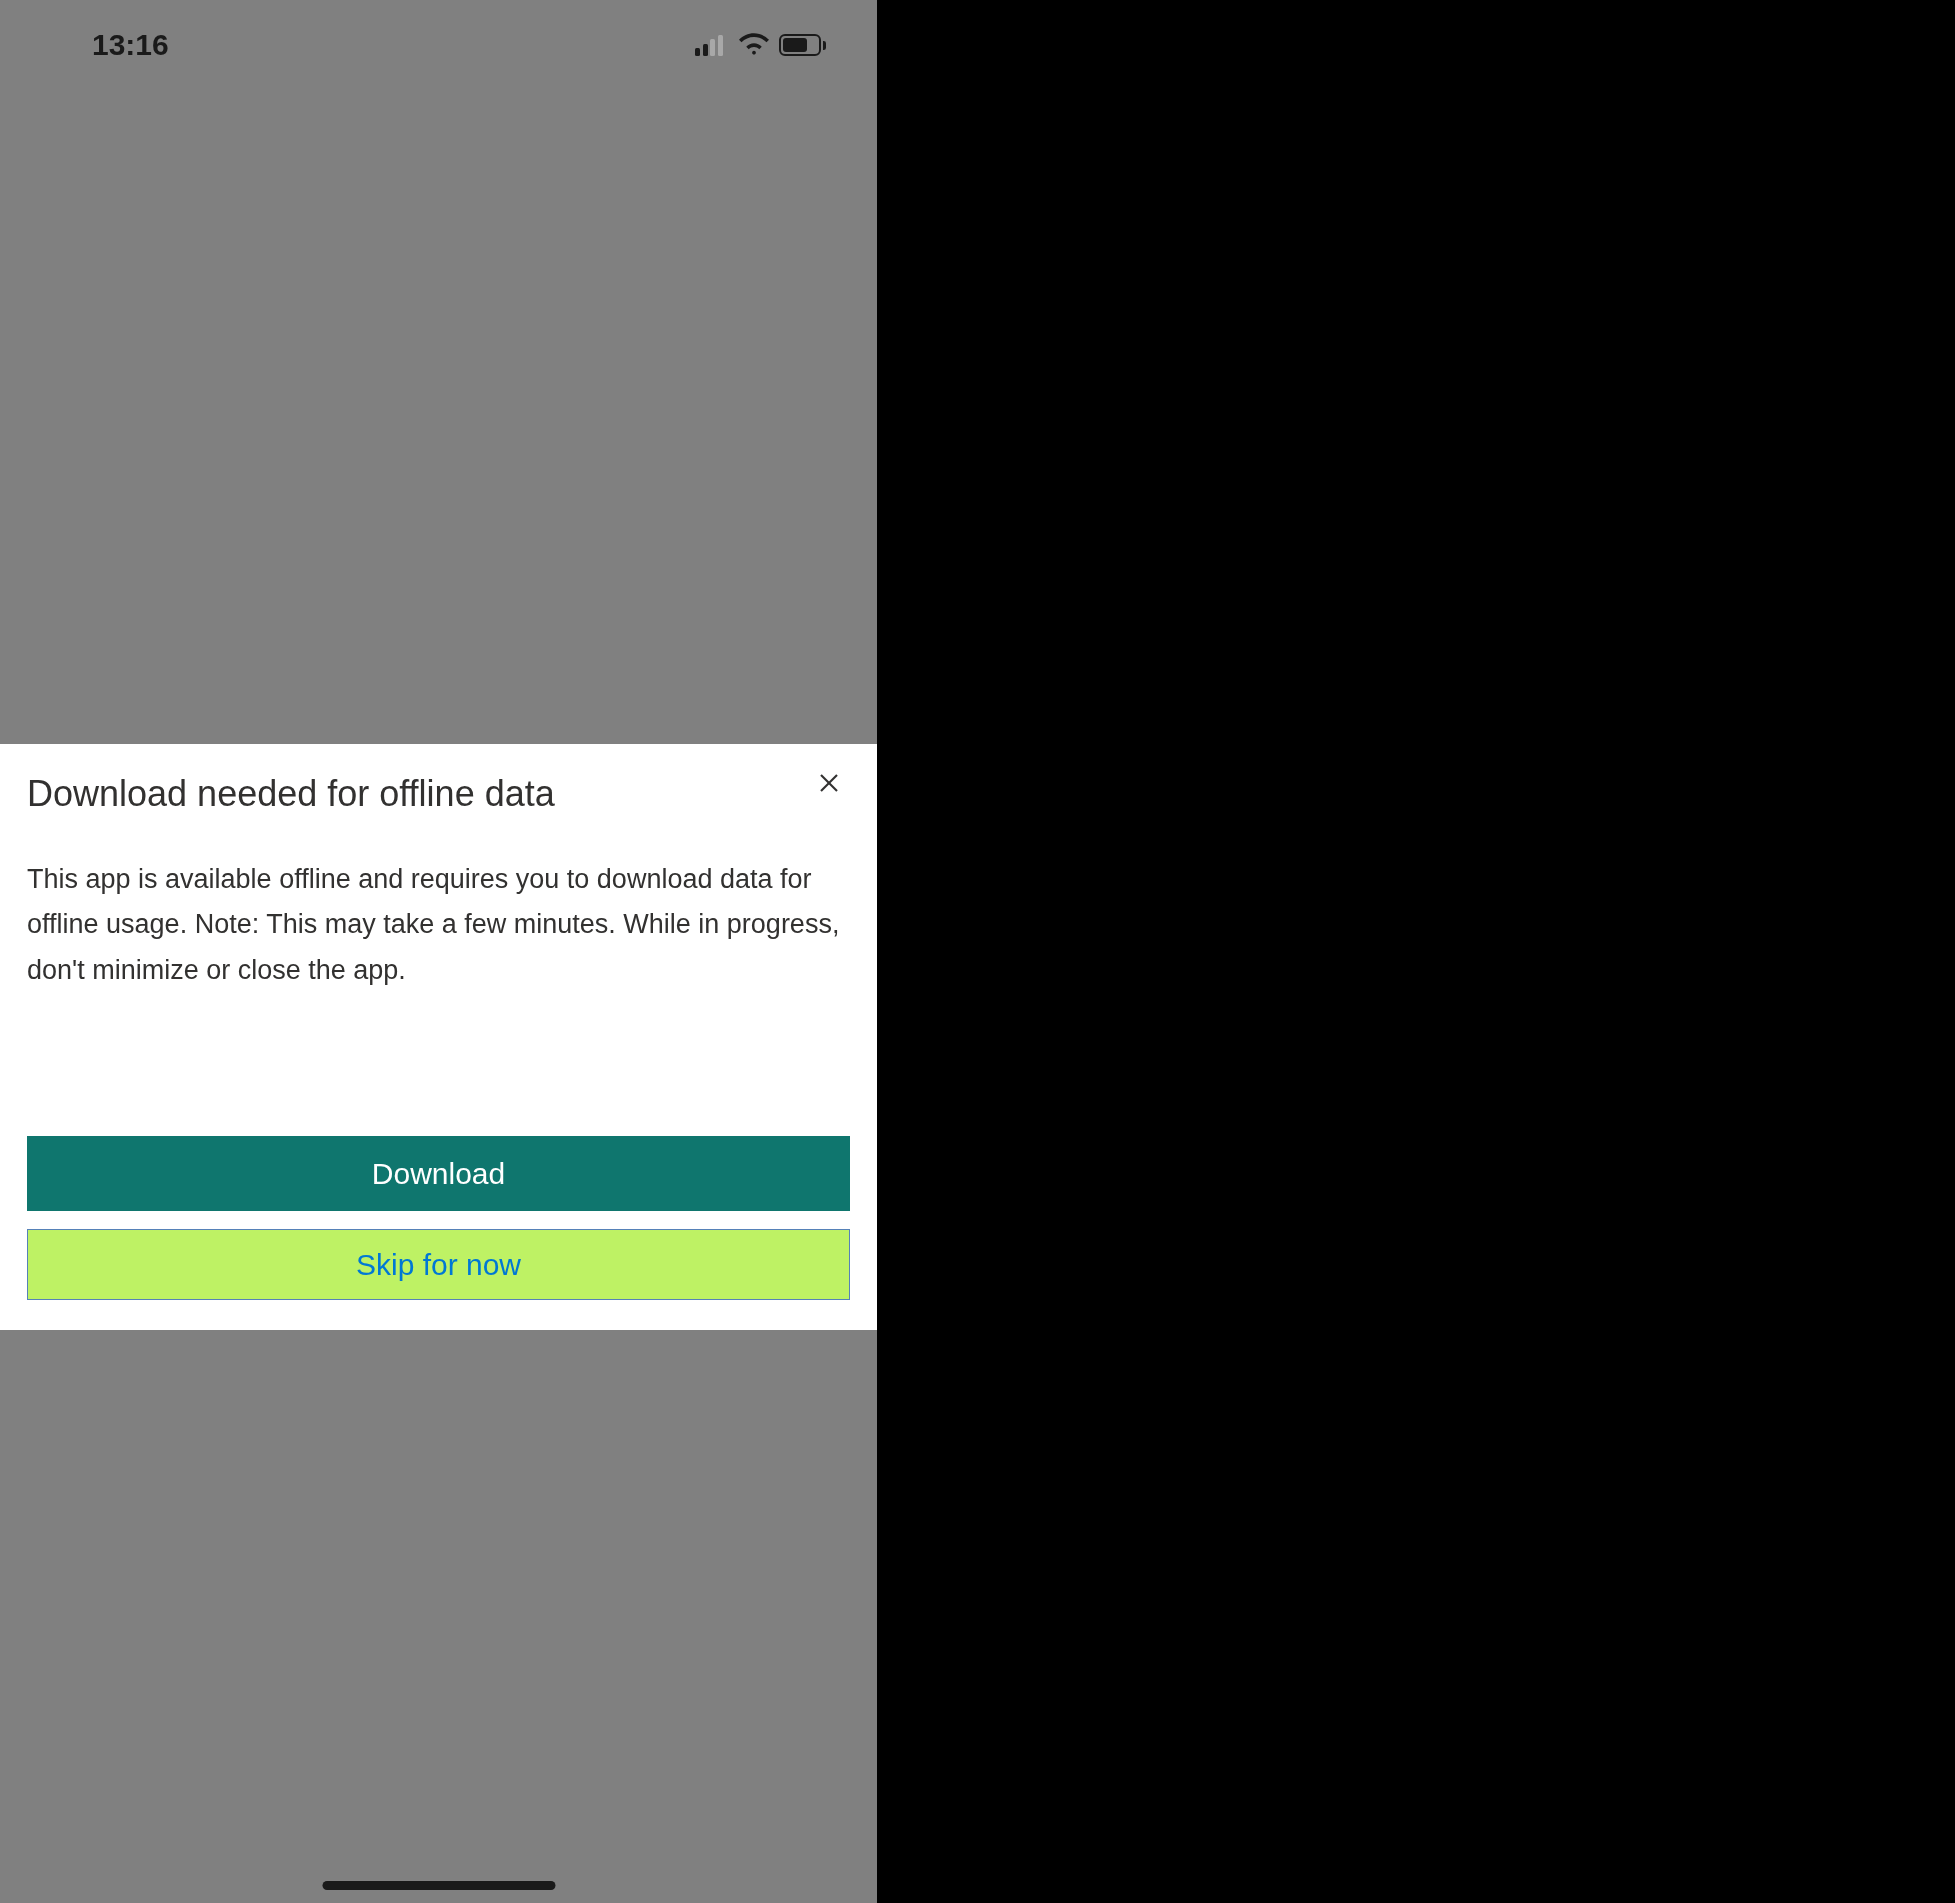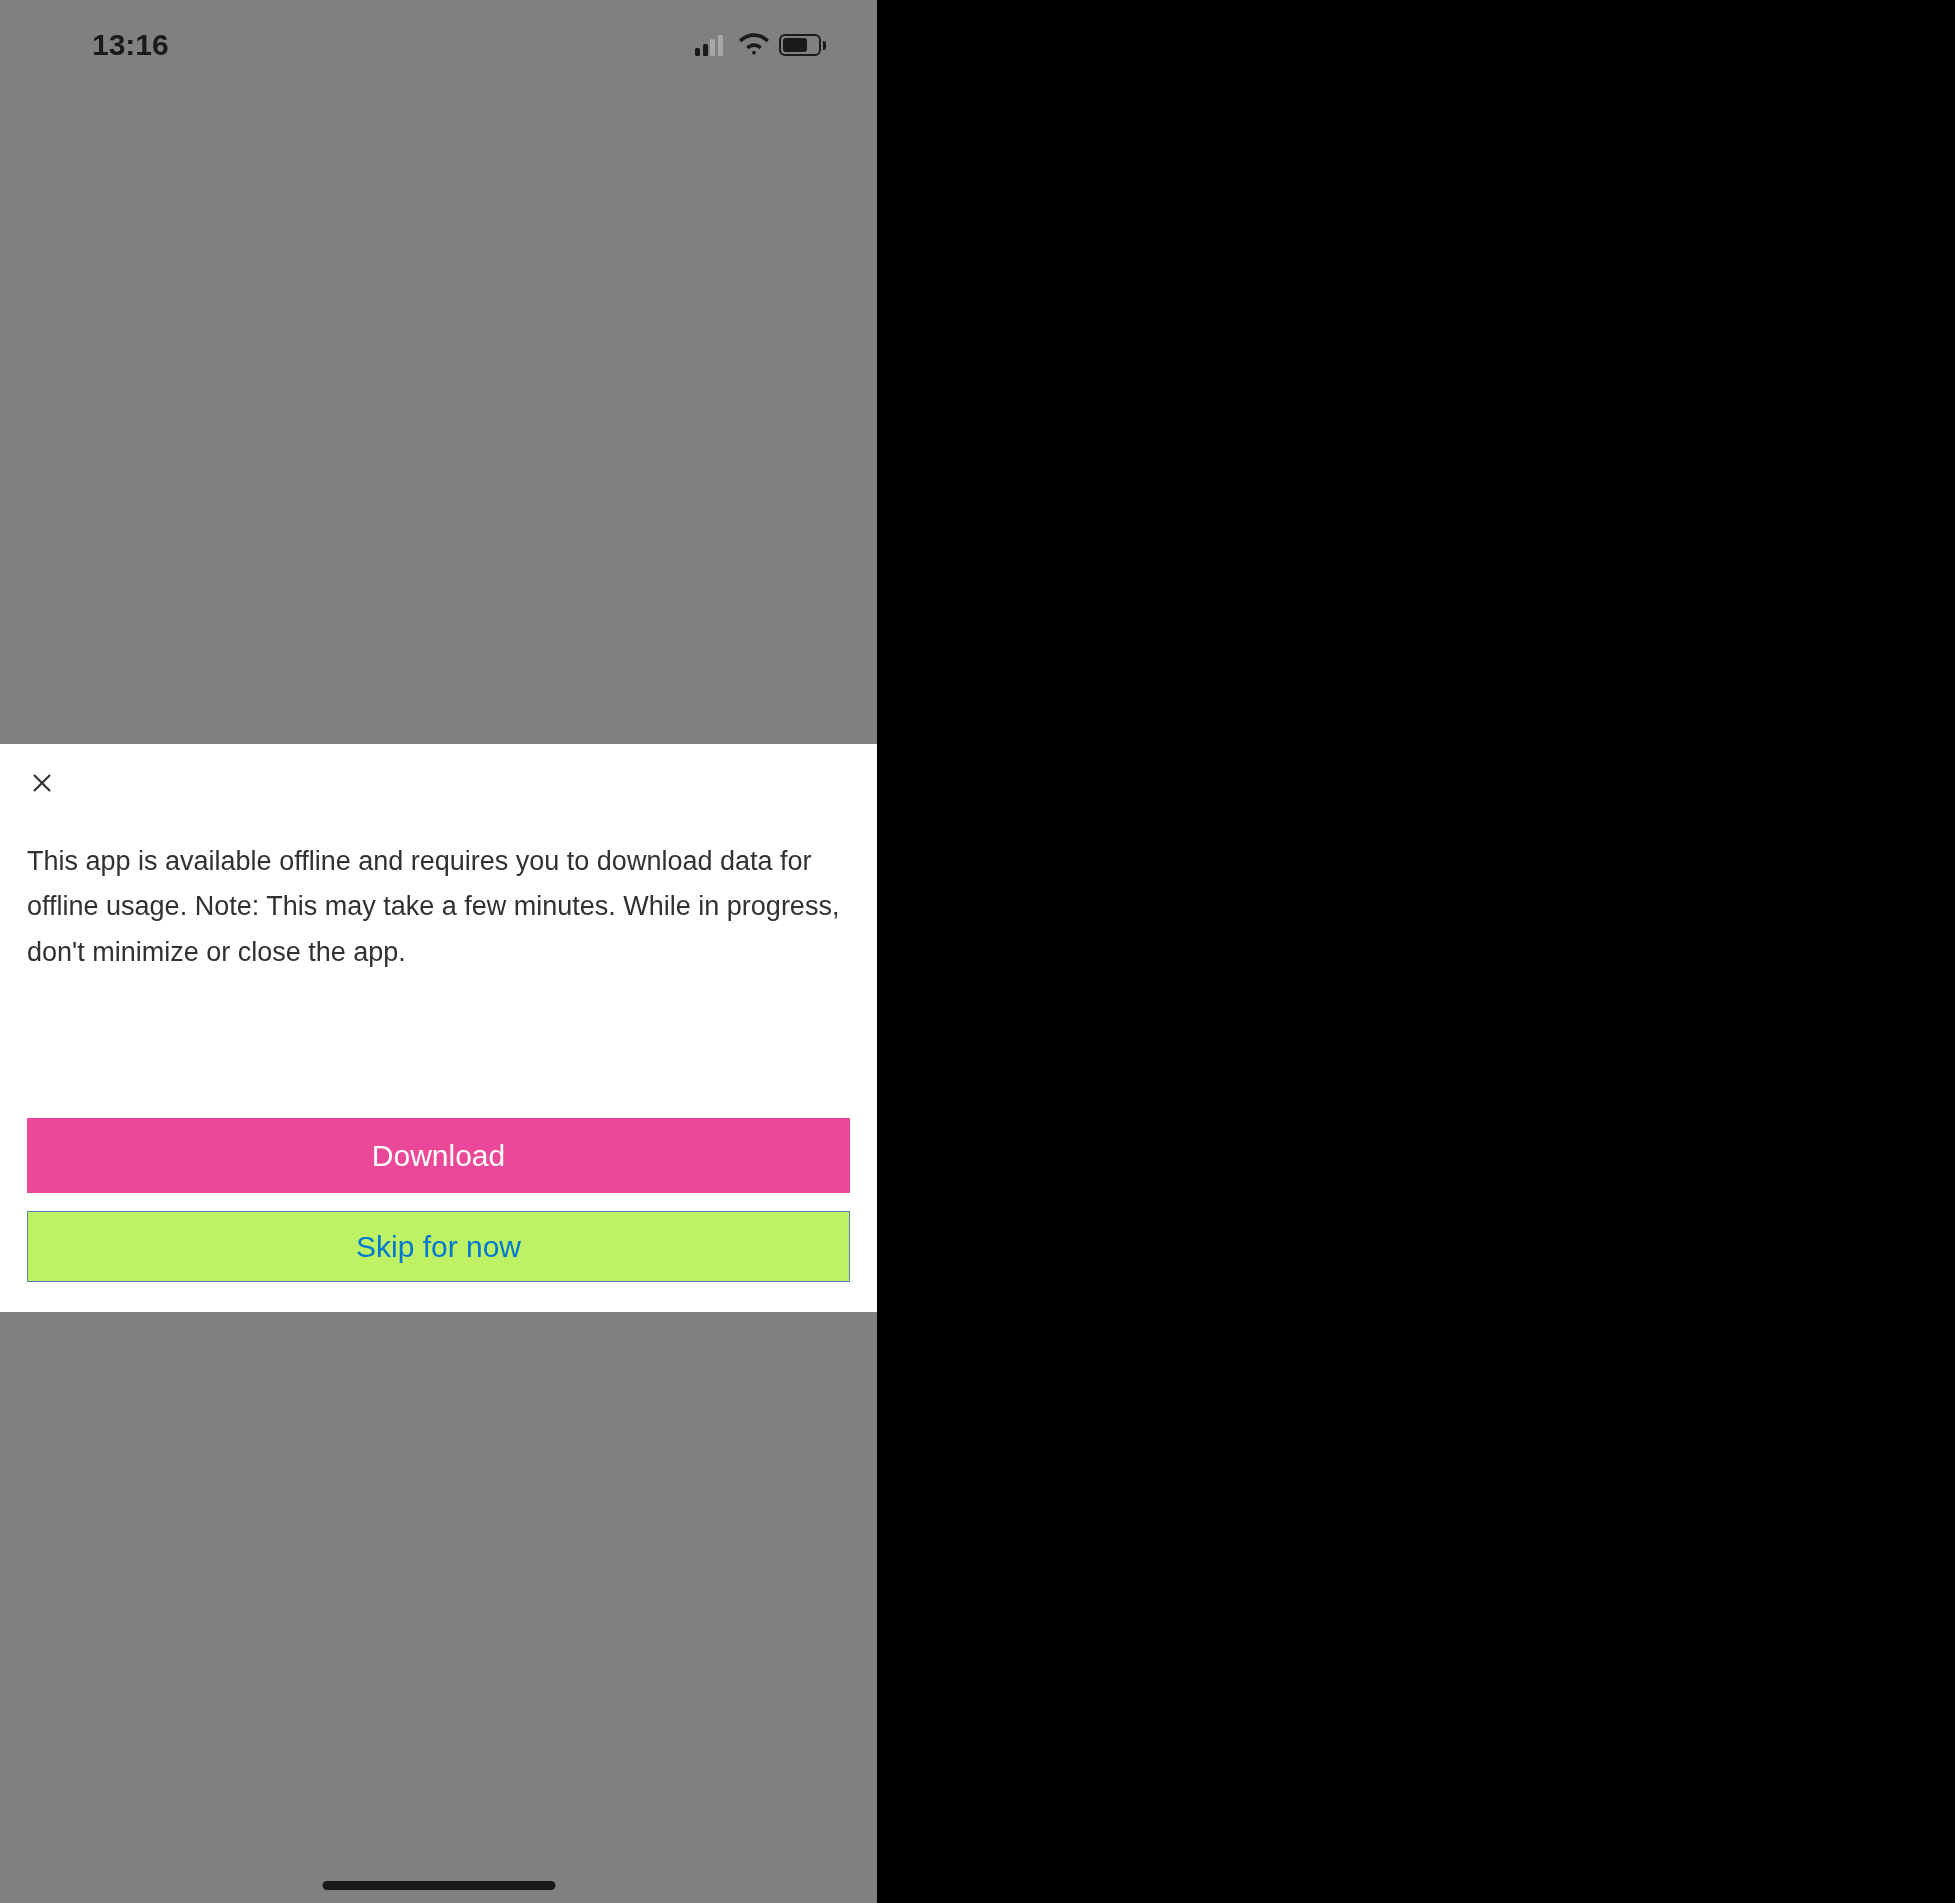--- a/index.html
+++ b/index.html
@@ -179,21 +179,21 @@
       font-size: 30px;
       border: none;
       cursor: pointer;
       display: flex;
       align-items: center;
       justify-content: center;
       font-family: inherit;
     }
 
     .btn-primary {
-      background: #ec4899;
+      background: #0f766e;
       color: #ffffff;
     }
 
     .btn-secondary {
       background: #bef264;
       color: #0078d4;
       border: 1.5px solid #5681b8;
       height: 71px;
     }
 
@@ -232,20 +232,21 @@
         <div class="battery-body">
             <div class="battery-fill"></div>
           </div>
         <div class="battery-tip"></div>
       </div>
     </div>
   </div>
 
   <div class="dialog">
     <div class="dialog-header">
+      <div class="dialog-title">Download needed for offline data</div>
       <button class="close-btn">
         <svg viewBox="0 0 24 24" fill="none">
           <line x1="4" y1="4" x2="20" y2="20"></line>
           <line x1="20" y1="4" x2="4" y2="20"></line>
         </svg>
       </button>
     </div>
     <div class="dialog-body">This app is available offline and requires you to download data for offline usage. Note: This may take a few minutes. While in progress, don't minimize or close the app.</div>
     <div class="dialog-actions">
       <button class="btn btn-primary">Download</button>

